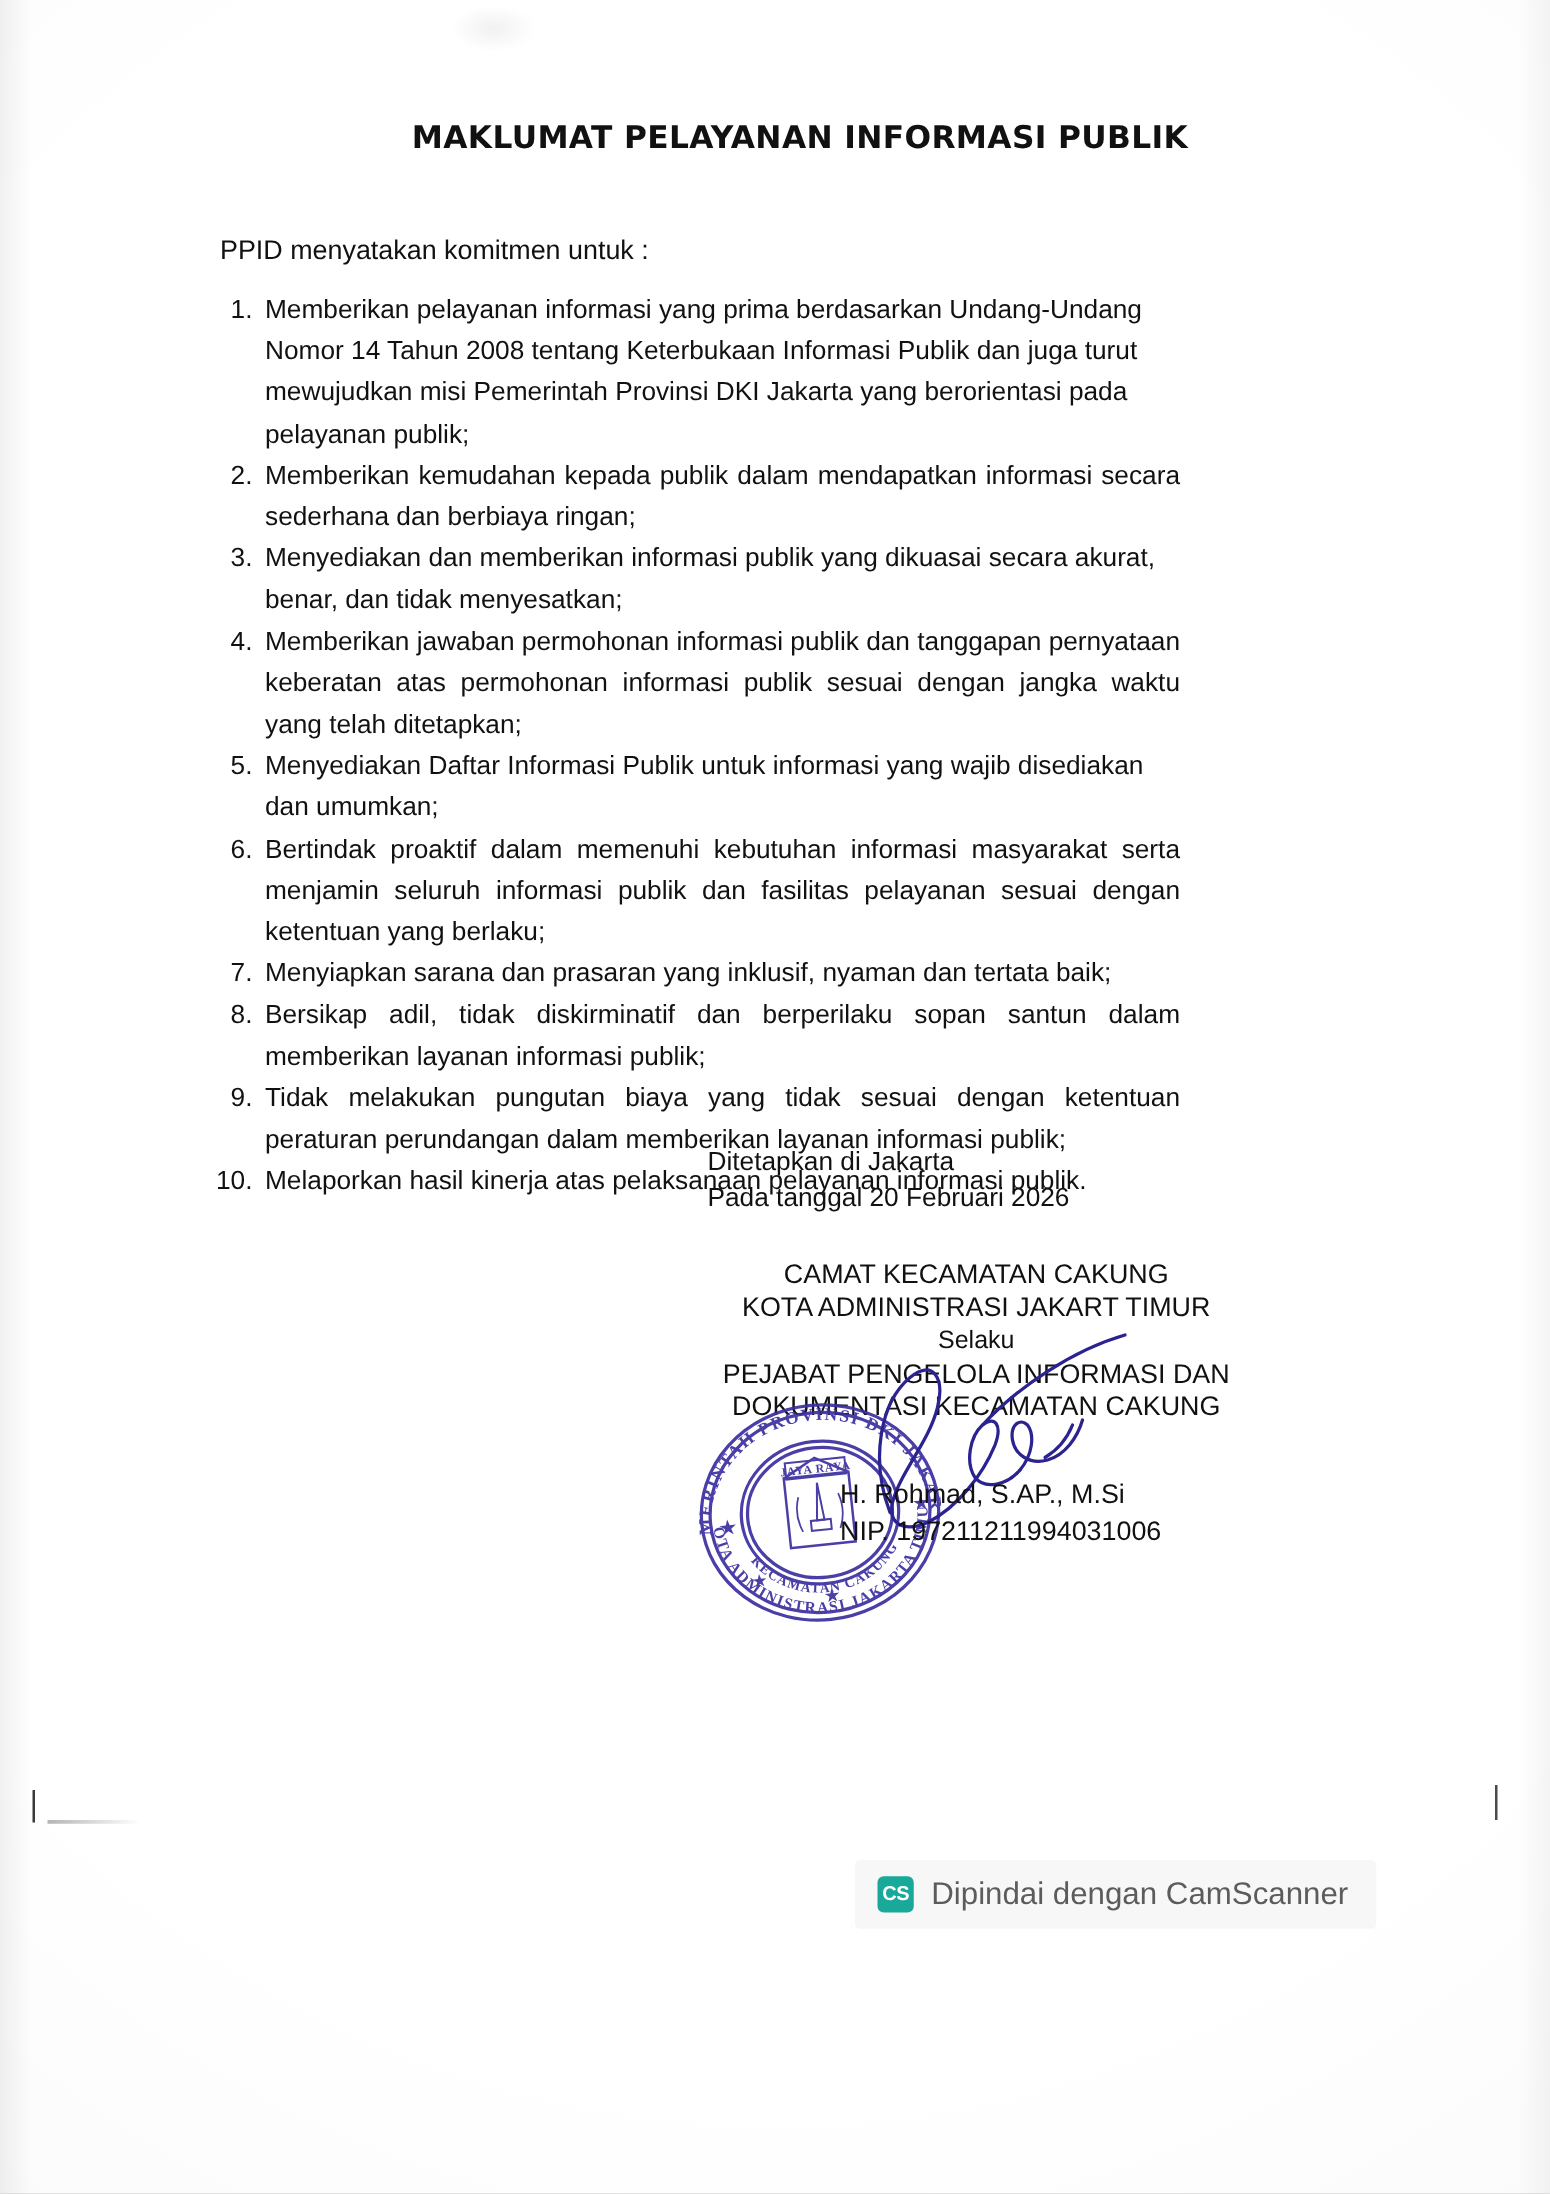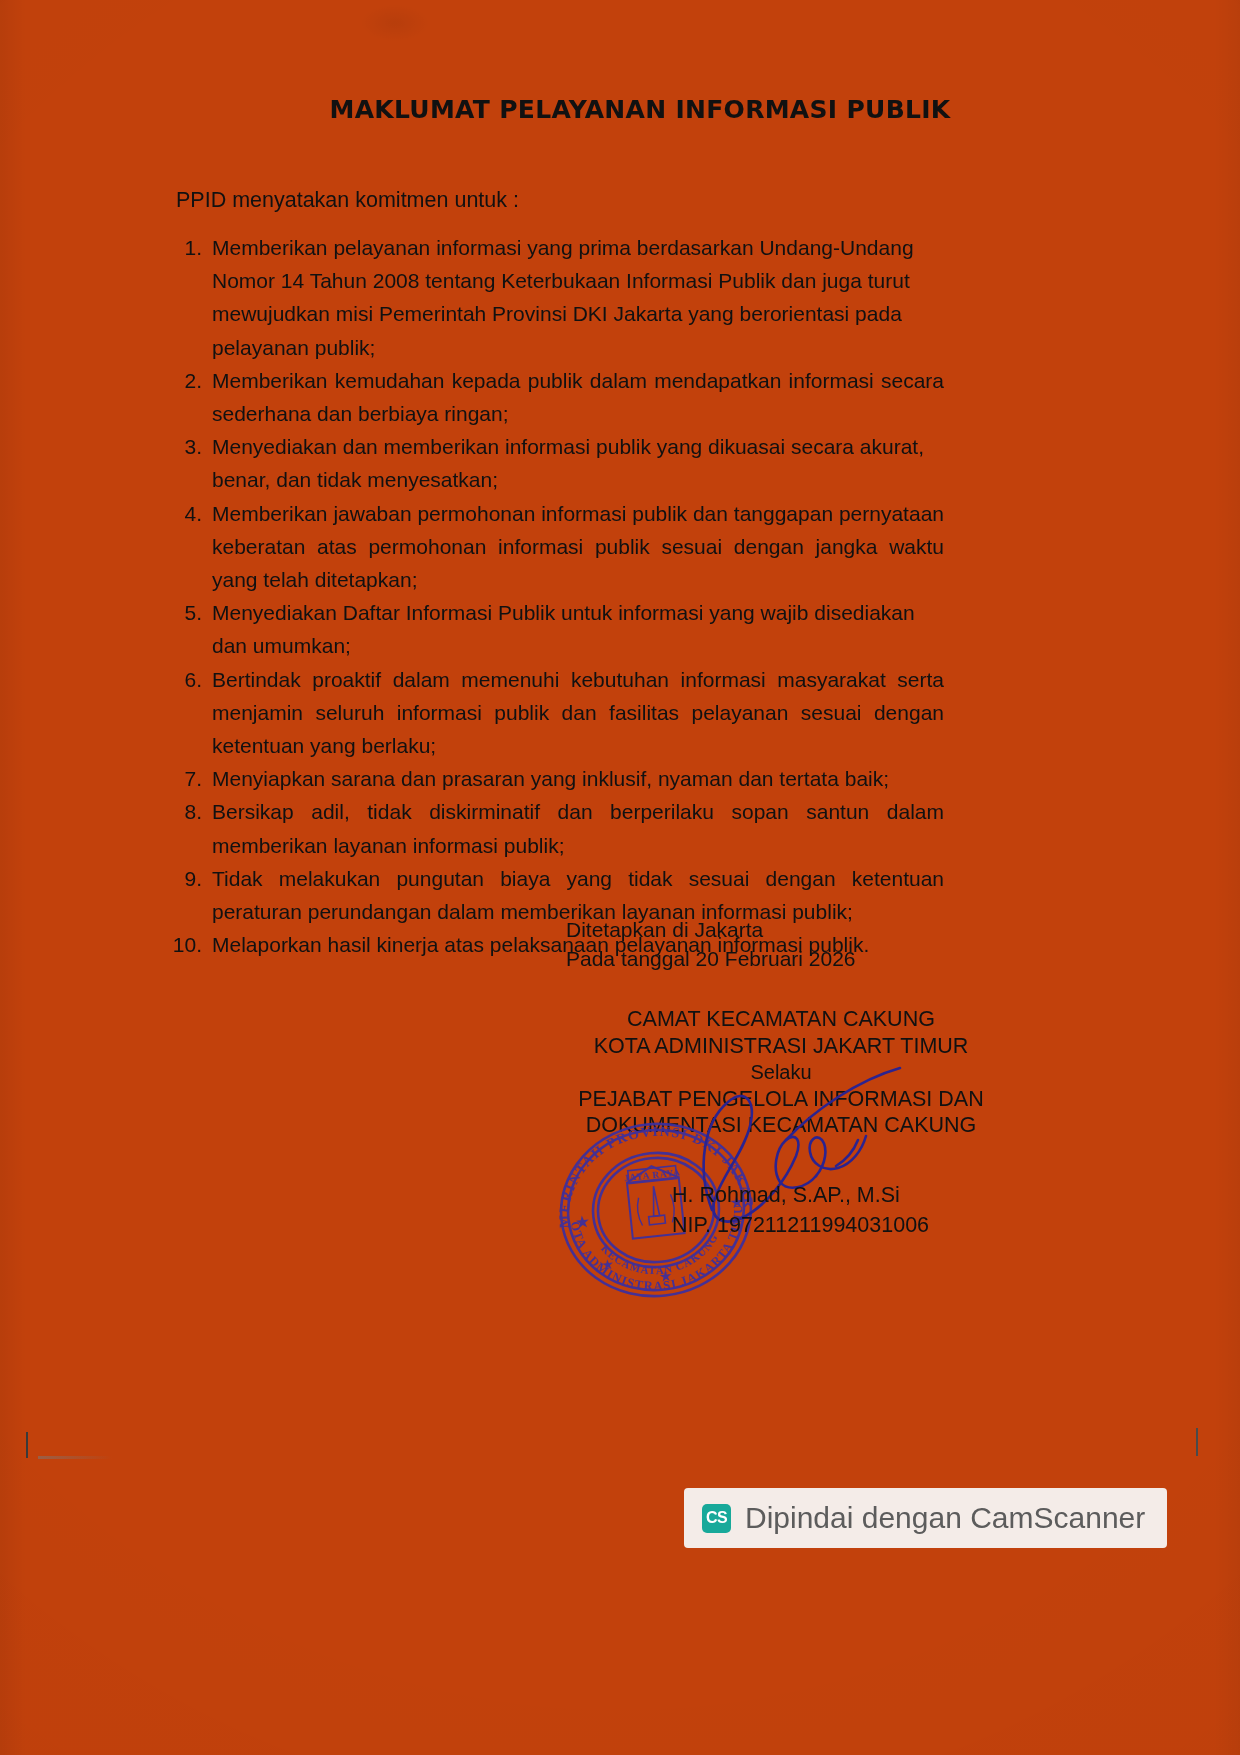--- a/index.html
+++ b/index.html
@@ -4,21 +4,21 @@
 <style>
   html, body {
     margin: 0;
     padding: 0;
     background: #b8b8b8;
   }
   .page {
     position: relative;
     width: 1240px;
     height: 1755px;
-    background: #c2410c;
+    background: #ffffff;
     overflow: hidden;
     font-family: "Liberation Sans", sans-serif;
     color: #111111;
   }
 
   
   .scan-tint {
     position: absolute;
     inset: 0;
     background:
@@ -213,21 +213,21 @@
     color: #ffffff;
     font-size: 16px;
     font-weight: bold;
     display: flex;
     align-items: center;
     justify-content: center;
     font-family: "Liberation Sans", sans-serif;
     letter-spacing: -0.5px;
   }
   .cs-text {
-    font-size: 30px;
+    font-size: 25px;
     color: #5c5c5c;
     font-family: "Liberation Sans", sans-serif;
     text-align: center;
   }
 </style>
 </head>
 <body>
 
 <div class="page">
 

